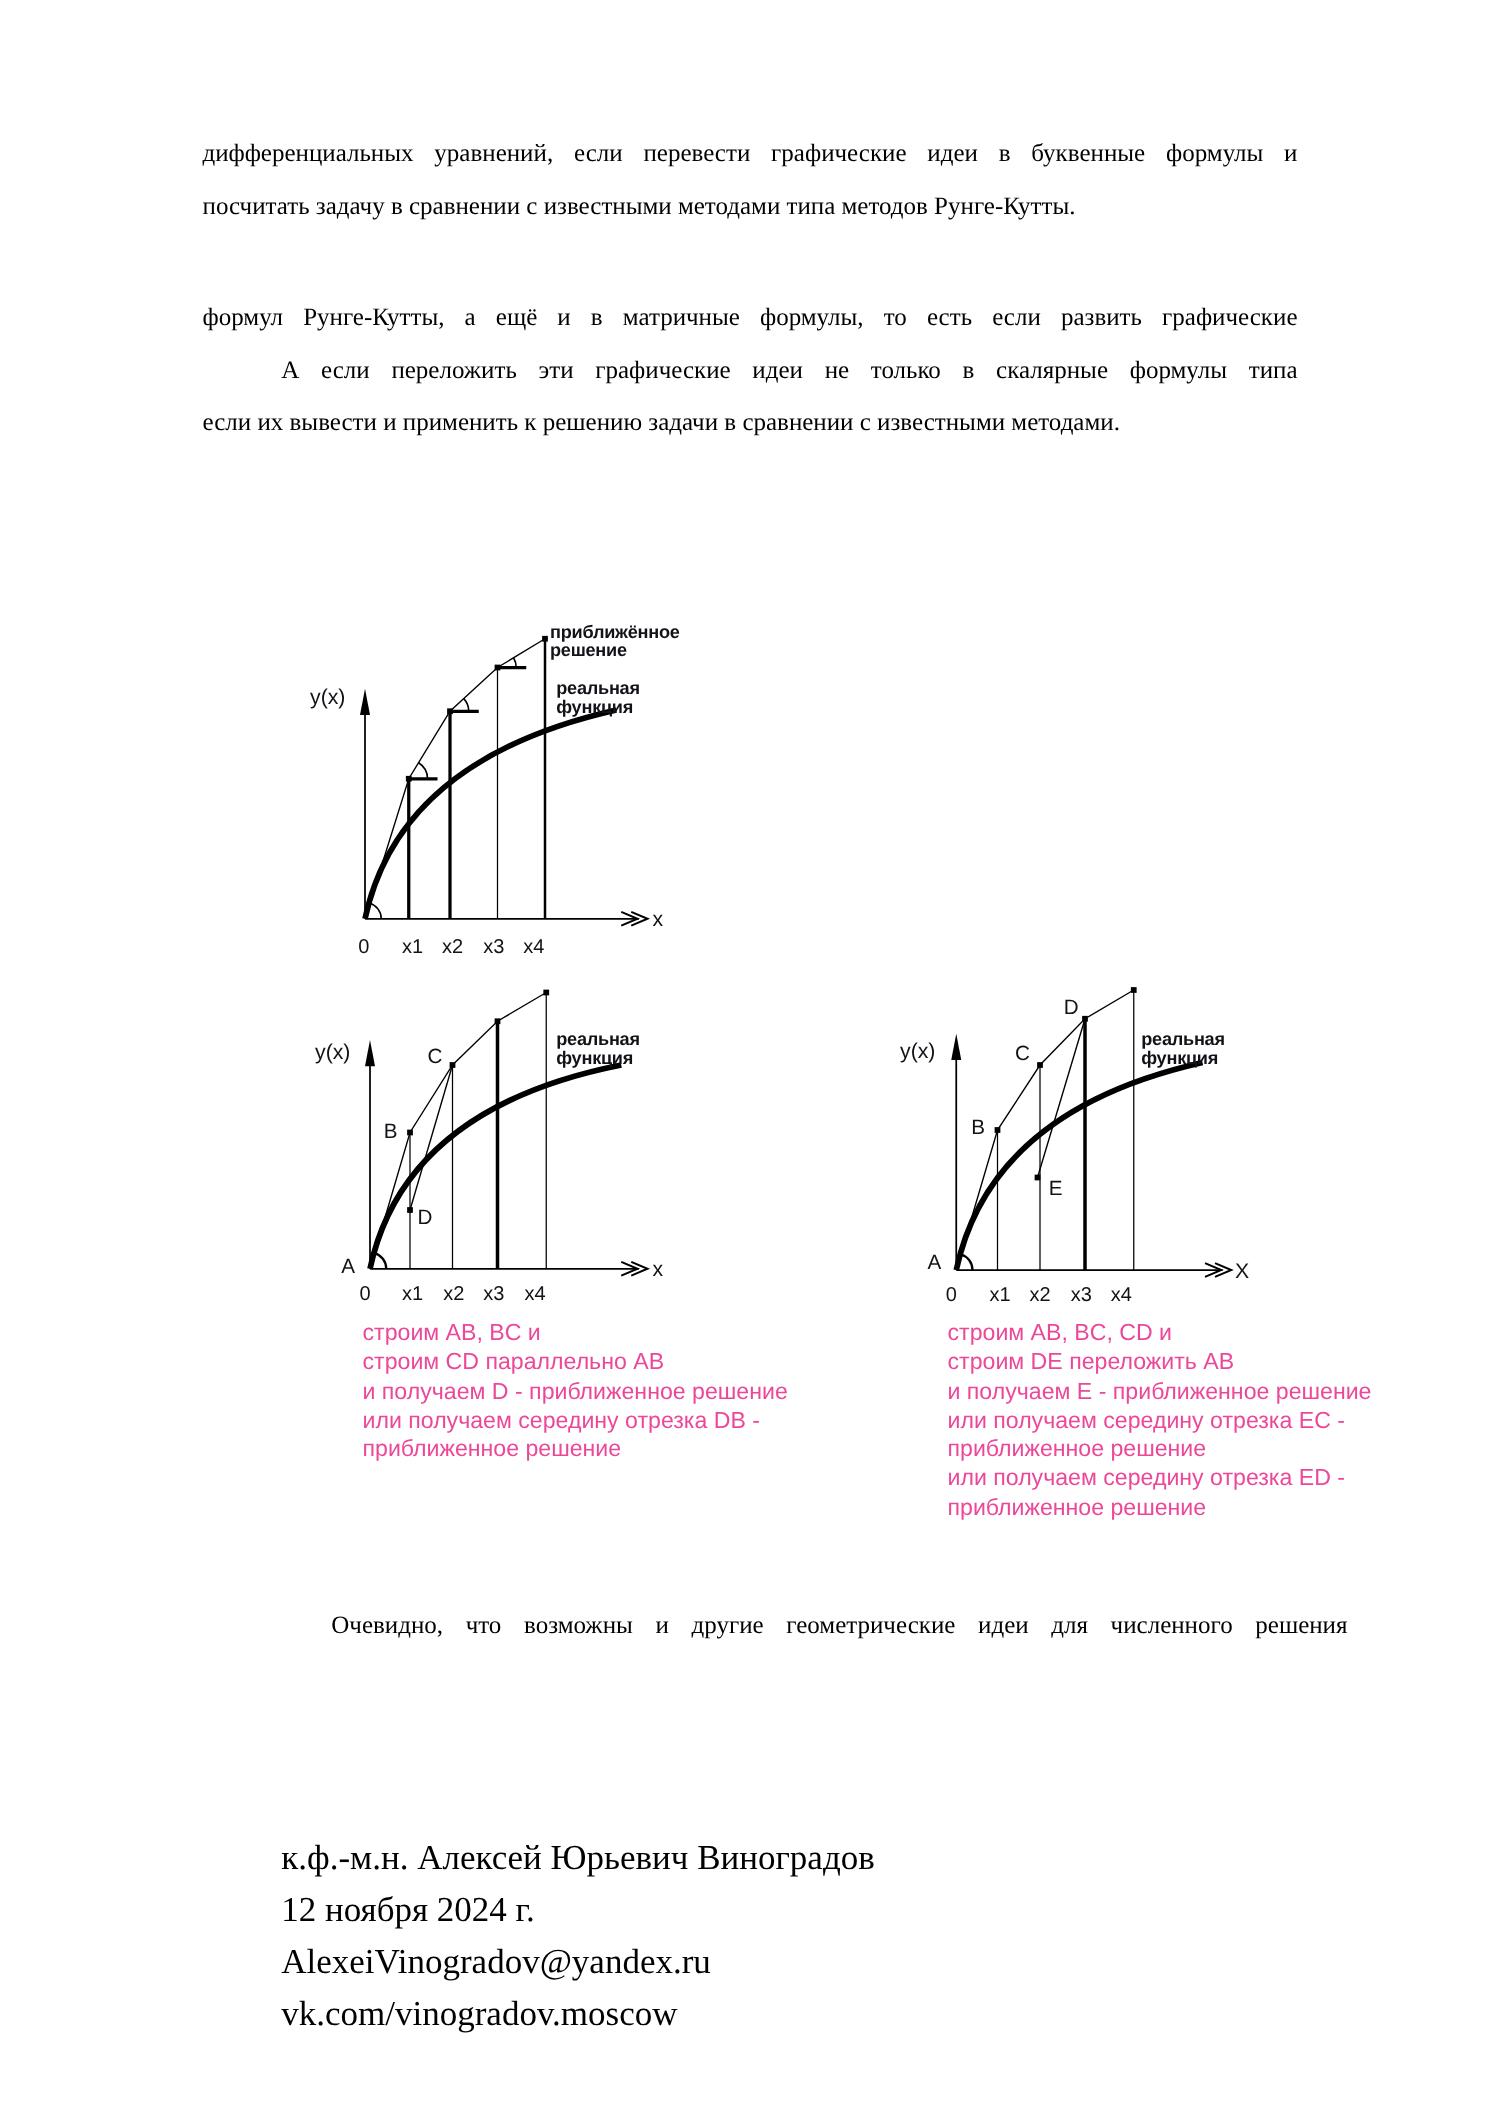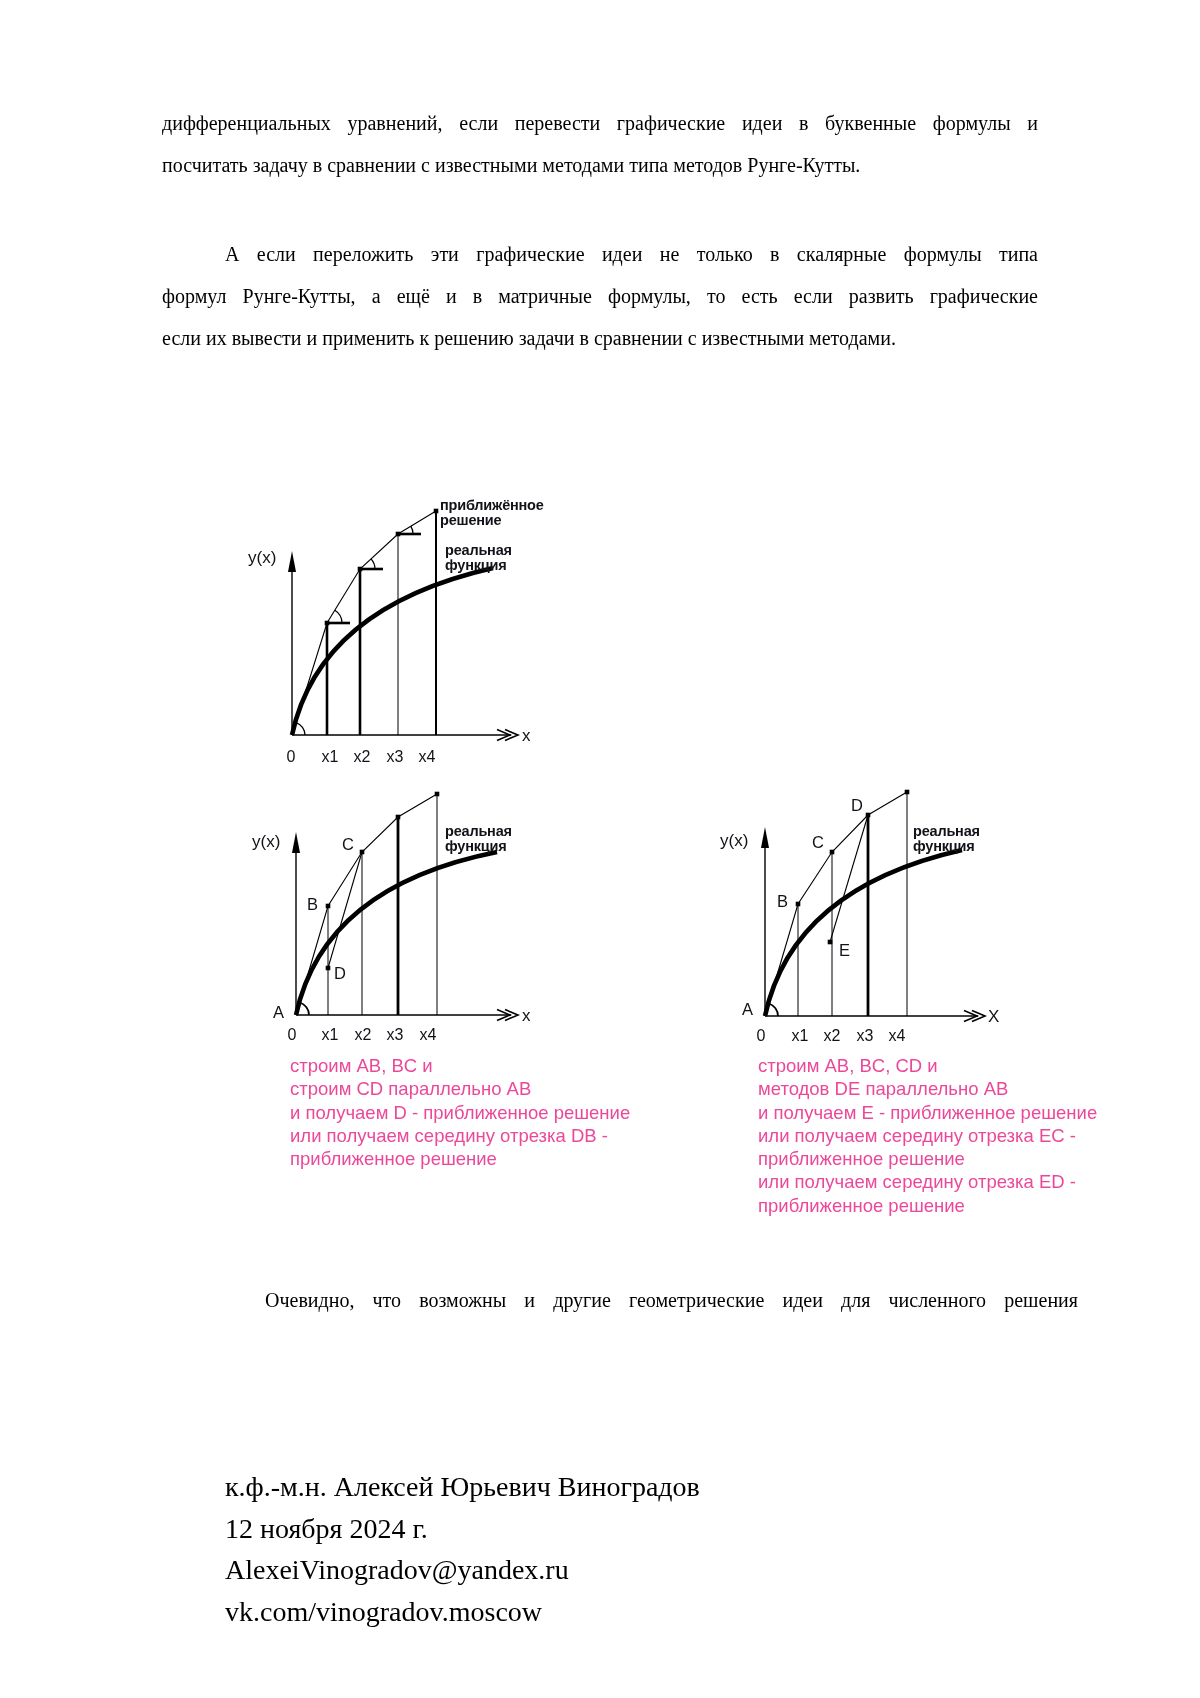--- a/index.html
+++ b/index.html
@@ -38,22 +38,22 @@
 <body>
 
 <div class="page">
 
   <div class="bodytext" id="p1">
     <div class="line">дифференциальных уравнений, если перевести графические идеи в буквенные формулы и</div>
     <div class="line last">посчитать задачу в сравнении с известными методами типа методов Рунге-Кутты.</div>
   </div>
 
   <div class="bodytext" id="p2">
+    <div class="line">формул Рунге-Кутты, а ещё и в матричные формулы, то есть если развить графические</div>
     <div class="line indent">А если переложить эти графические идеи не только в скалярные формулы типа</div>
-    <div class="line">формул Рунге-Кутты, а ещё и в матричные формулы, то есть если развить графические</div>
     <div class="line last">если их вывести и применить к решению задачи в сравнении с известными методами.</div>
   </div>
 
   <svg class="diagram" id="d1" width="360" height="340" viewBox="0 0 360 340">
 
     <line x1="62" y1="295" x2="281" y2="295" stroke-width="1.4"></line>
     <path d="M267 289.5 L280 295 L267 300.5 M275 289.5 L288 295 L275 300.5" fill="none" stroke-width="1.6"></path>
     <line x1="62" y1="295" x2="62" y2="116" stroke-width="1.4"></line>
     <polygon points="62,111 58,132 66,132" fill="#000"></polygon>
 
@@ -161,21 +161,21 @@
 
   <div class="caption" id="cap-left">
     <div>строим AB,  BC  и</div>
     <div>строим CD параллельно AB</div>
     <div>и получаем D - приближенное решение</div>
     <div>или получаем середину отрезка DB -</div>
     <div>приближенное решение</div>
   </div>
   <div class="caption" id="cap-right">
     <div>строим AB,  BC,  CD  и</div>
-    <div>методов DE параллельно AB</div>
+    <div>строим DE переложить AB</div>
     <div>и получаем E - приближенное решение</div>
     <div>или получаем середину отрезка EC -</div>
     <div>приближенное решение</div>
     <div>или получаем середину отрезка ED -</div>
     <div>приближенное решение</div>
   </div>
 
   <div class="bodytext" id="p3">
     <div class="line indent">Очевидно, что возможны и другие геометрические идеи для численного решения</div>
   </div>

